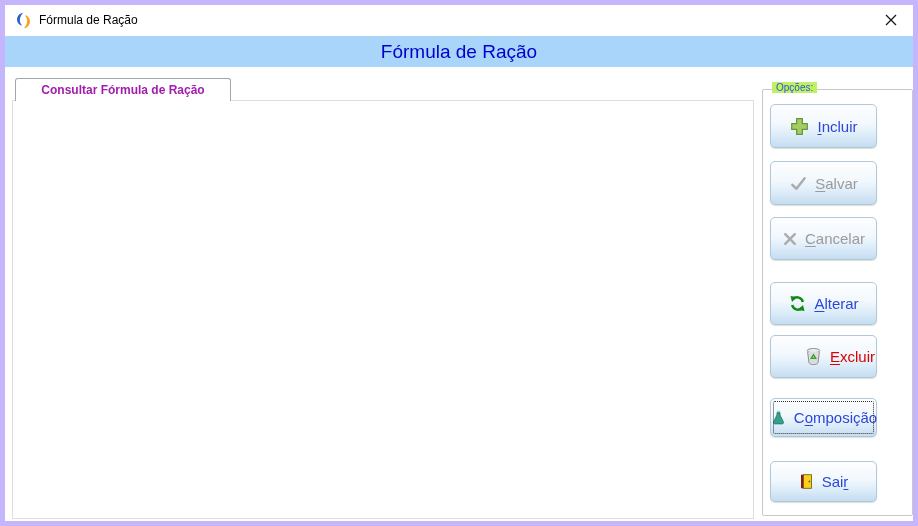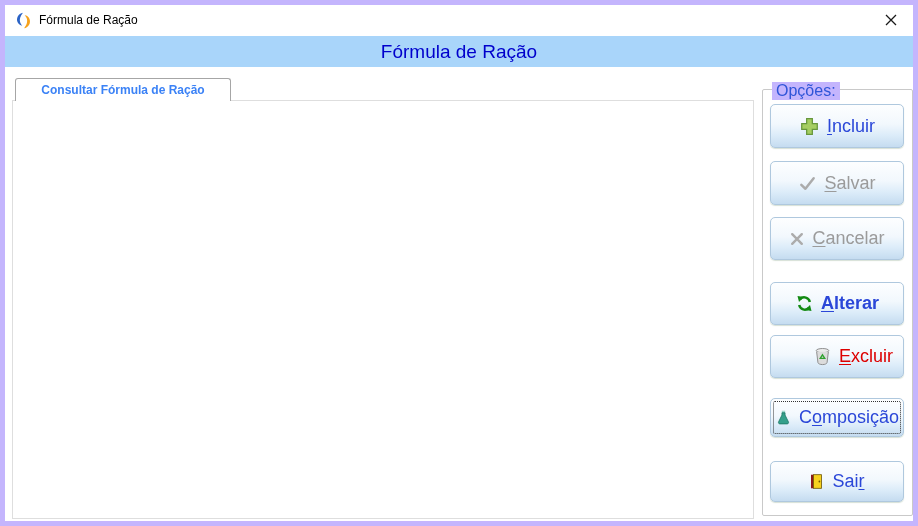--- a/index.html
+++ b/index.html
@@ -10,26 +10,26 @@
   .titlebar { position:absolute; top:0; left:0; right:0; height:31px; background:#fff; }
   .app-icon { position:absolute; left:9px; top:6px; width:19px; height:19px; }
   .title-text { position:absolute; left:34px; top:8px; font-size:12px; color:#000; }
   .close-btn { position:absolute; right:0; top:0; width:45px; height:30px; display:flex; align-items:center; justify-content:center; cursor:pointer; }
 
   
   .band { position:absolute; top:31px; left:0; right:0; height:31px; background:#a9d5fa; display:flex; align-items:center; justify-content:center; }
   .band-title { font-size:19px; color:#0000cc; }
 
   
-  .tab { position:absolute; left:10px; top:73px; width:216px; height:23px; background:#fff; border:1px solid #a6a6a6; border-bottom:none; border-radius:3px 3px 0 0; display:flex; align-items:center; justify-content:center; font-size:12px; font-weight:bold; color:#3b82f6; z-index:3; }
+  .tab { position:absolute; left:10px; top:73px; width:216px; height:23px; background:#fff; border:1px solid #a6a6a6; border-bottom:none; border-radius:3px 3px 0 0; display:flex; align-items:center; justify-content:center; font-size:12px; font-weight:bold; color:#a21caf; z-index:3; }
   .page { position:absolute; left:7px; top:95px; width:742px; height:419px; background:#fff; border:1px solid #dedede; z-index:1; }
 
   
   .groupbox { position:absolute; border:1px solid #c9c9c9; border-radius:2px; }
-  .groupbox .gb-label { position:absolute; top:-8px; left:9px; background:#c4b5fd; padding:0 4px; font-size:16px; color:#2f55d8; white-space:nowrap; }
+  .groupbox .gb-label { position:absolute; top:-8px; left:9px; background:#bef264; padding:0 4px; font-size:10px; color:#2f55d8; white-space:nowrap; }
   .gb-code { left:16px; top:105px; width:132px; height:53px; }
   .gb-search { left:154px; top:105px; width:391px; height:53px; }
   .gb-active { left:558px; top:105px; width:179px; height:53px; }
   .filter-input { position:absolute; background:#d7e3f0; border:1px solid #a3a9b0; height:28px; top:15px; font-size:13px; padding:0 4px; color:#111; }
   .gb-code .filter-input { left:6px; width:118px; }
   .gb-search .filter-input { left:6px; width:377px; }
 
   .radio-row { position:absolute; left:8px; top:20px; display:flex; gap:14px; align-items:center; }
   .radio-item { display:flex; align-items:center; gap:4px; cursor:pointer; }
   .radio-circle { width:13px; height:13px; border:1px solid #444; border-radius:50%; background:#fff; position:relative; flex:0 0 13px; }
@@ -59,33 +59,33 @@
   .vscroll { position:absolute; right:0; top:0; width:17px; height:333px; background:#f1f1f1; border-left:1px solid #dcdcdc; }
   .sb-btn { position:absolute; left:0; width:17px; height:17px; background:#f1f1f1; display:flex; align-items:center; justify-content:center; }
   .sb-up { top:0; } .sb-down { bottom:0; }
   .chev { width:7px; height:7px; border-right:1.6px solid #555; border-bottom:1.6px solid #555; }
   .chev.up { transform:rotate(-135deg) translate(-1px,-1px); }
   .chev.down { transform:rotate(45deg) translate(-2px,-2px); }
   .sb-thumb { position:absolute; left:1px; top:19px; width:15px; height:205px; background:#cdcdcd; }
 
   
   .gb-options { left:757px; top:84px; width:151px; height:427px; }
-  .btn { position:absolute; left:765px; width:134px; border:1px solid #afc8de; border-radius:5px;
+  .btn { position:absolute; left:765px; width:107px; border:1px solid #afc8de; border-radius:5px;
          background:linear-gradient(180deg,#fdfeff 0%,#f2f8fd 45%,#dcecf9 72%,#c5dcf0 100%);
-         display:flex; align-items:center; justify-content:center; gap:7px; font-size:18px; color:#2b47d8; cursor:pointer;
+         display:flex; align-items:center; justify-content:center; gap:7px; font-size:15px; color:#2b47d8; cursor:pointer;
          box-shadow:0 1px 1px rgba(90,130,90,.25); }
   .btn.disabled { color:#9b9b9b; cursor:default; }
   .btn.red { color:#dd0000;padding-left:32px; }
   .btn.focused { outline:1.5px dotted #333; outline-offset:-4px; }
   .btn u { text-underline-offset:2px; }
   .btn svg { flex:0 0 auto; }
   #btn-incluir { top:99px; height:44px; }
   #btn-salvar { top:156px; height:44px; }
   #btn-cancelar { top:212px; height:43px; }
-  #btn-alterar { top:277px; height:43px;font-weight:bold; }
+  #btn-alterar { top:277px; height:43px; }
   #btn-excluir { top:330px; height:43px; }
   #btn-composicao { top:393px; height:39px;justify-content:center; }
   #btn-sair { top:456px; height:41px; }
 </style>
 </head>
 <body>
 
 <div class="window">
 
   <div class="titlebar">

